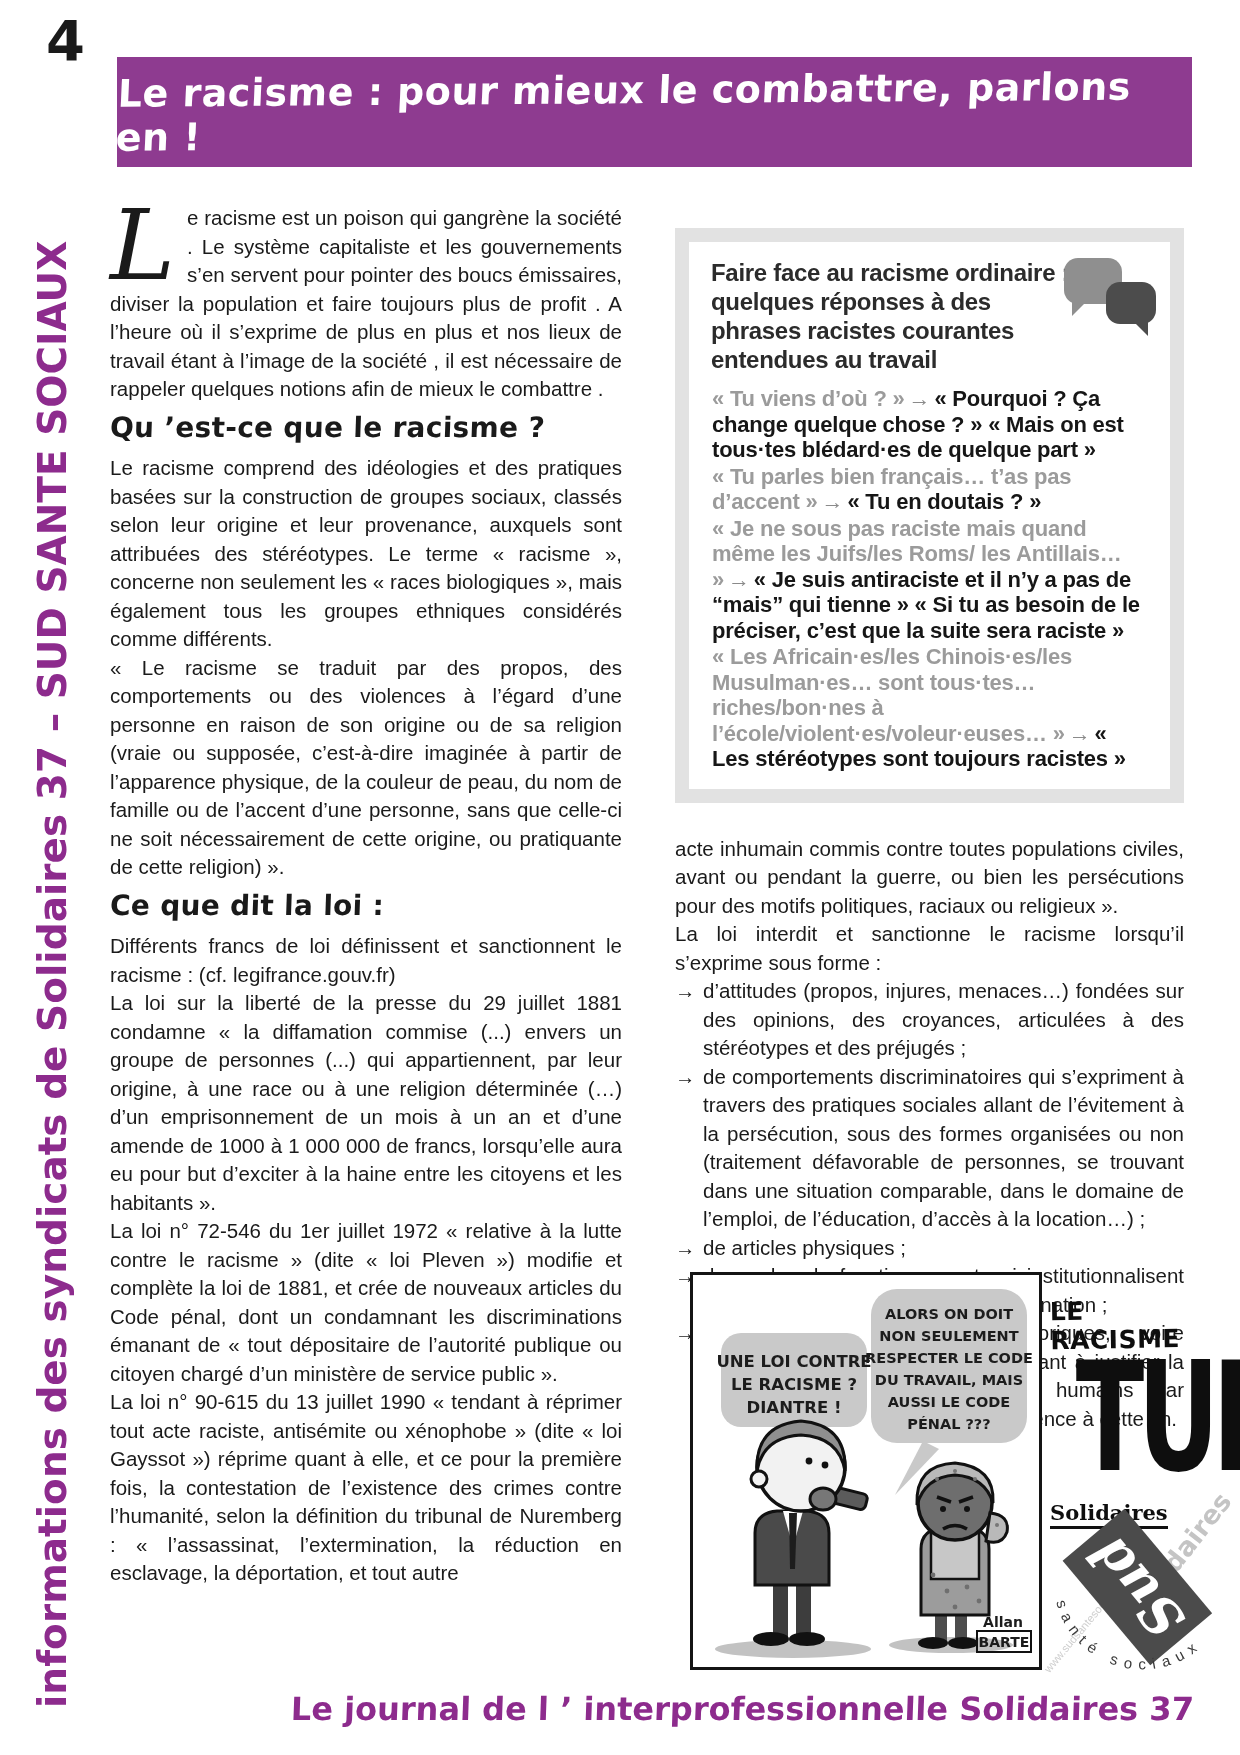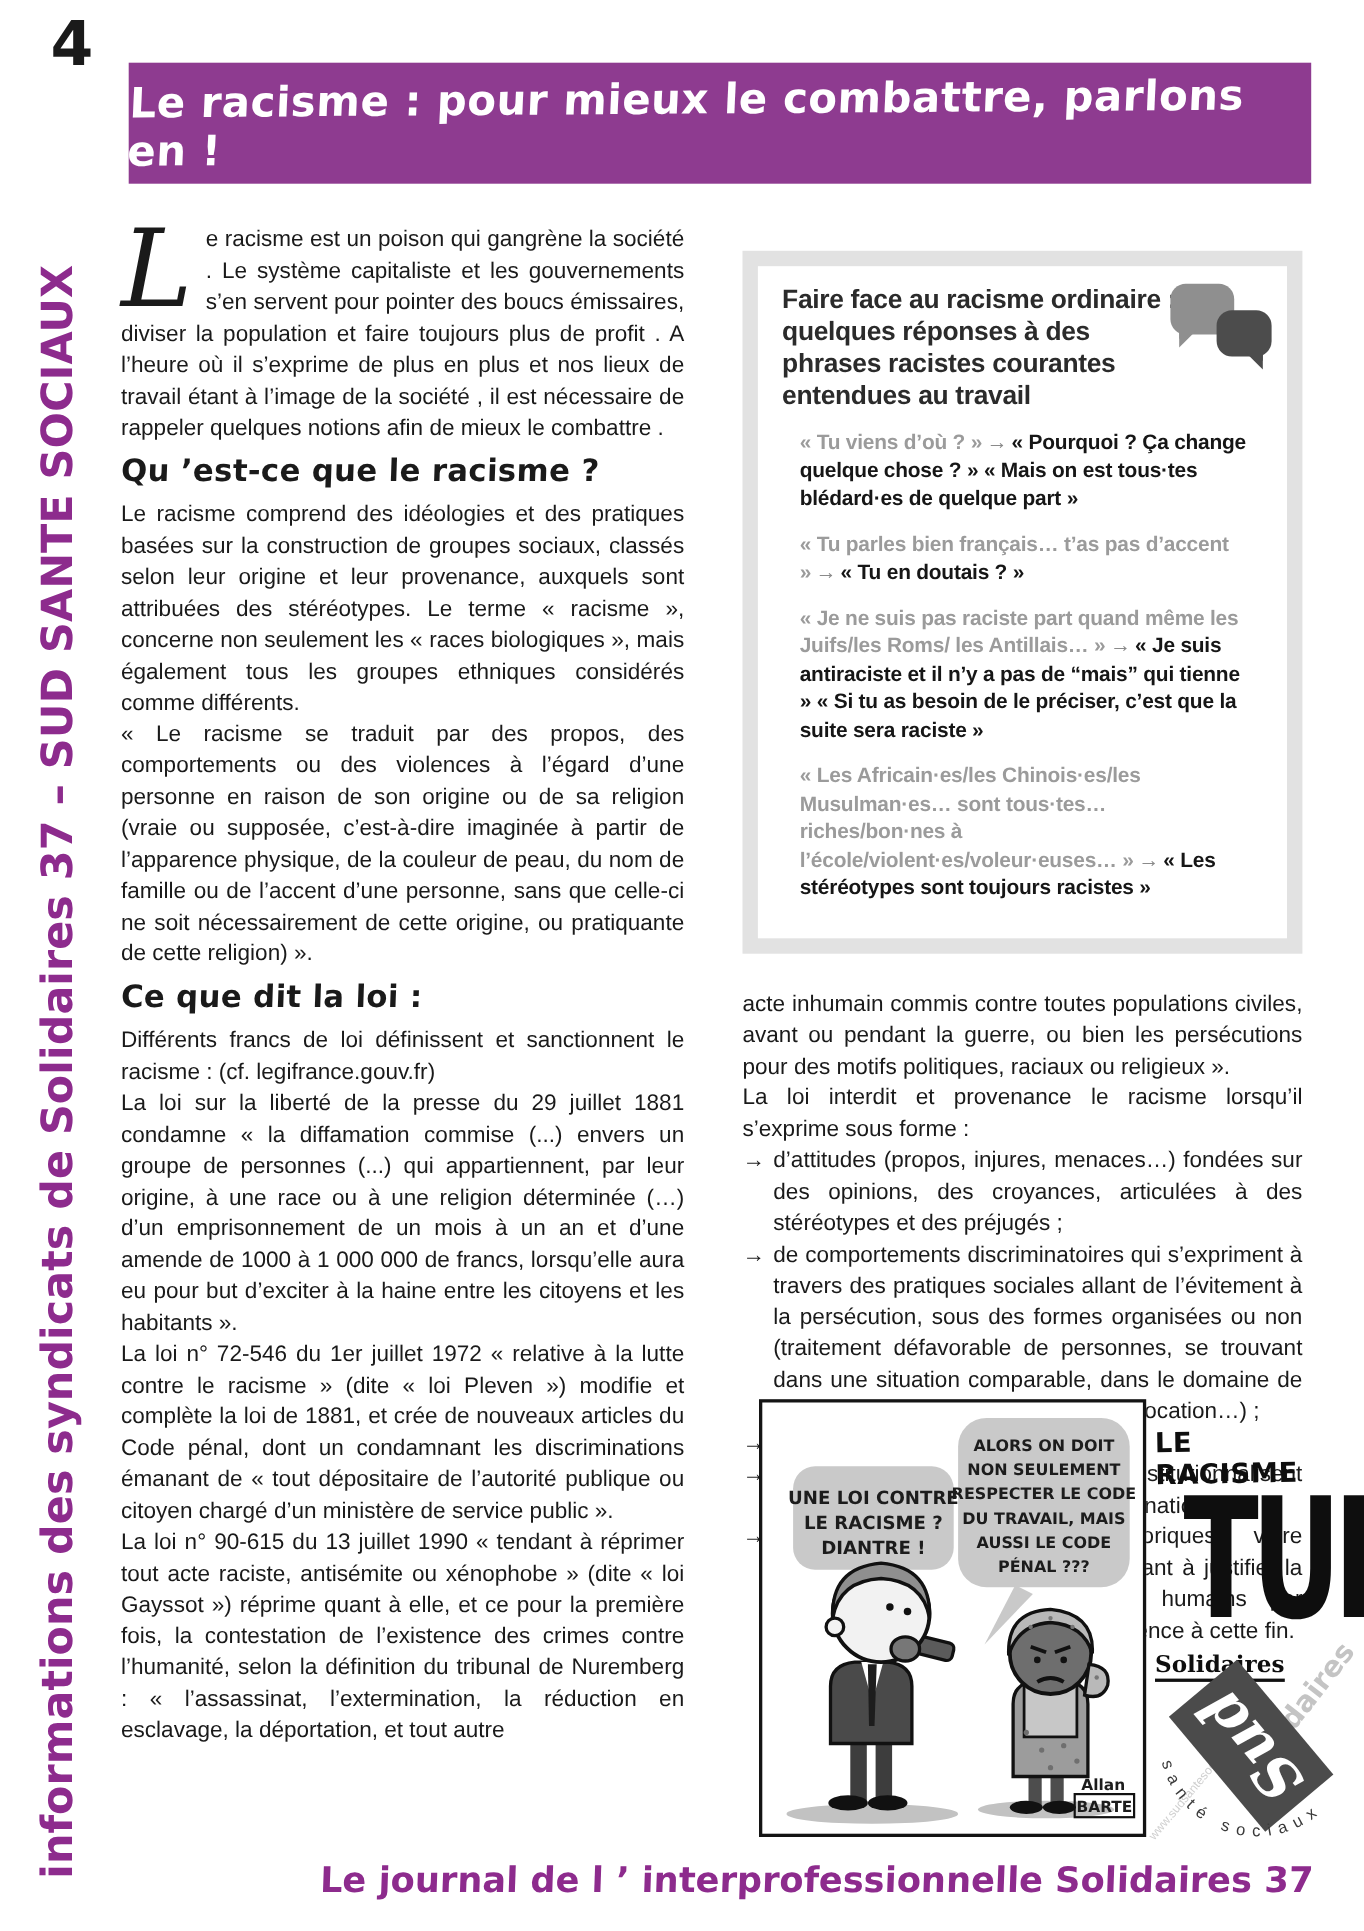--- a/index.html
+++ b/index.html
@@ -36,21 +36,21 @@
   .qbox-title{font-size:24px;line-height:29px;font-weight:800;color:#2b2b2b;width:360px;
         margin:0 0 12px;letter-spacing:-0.3px;}
   .bubbles{position:absolute;right:14px;top:16px;width:92px;height:76px;}
   .bub{position:absolute;border-radius:14px;}
   .bub-1{width:58px;height:46px;background:#8f8f8f;left:0;top:0;}
   .bub-1::after{content:"";position:absolute;left:8px;bottom:-12px;border:8px solid transparent;
         border-top-color:#8f8f8f;border-left-color:#8f8f8f;}
   .bub-2{width:50px;height:42px;background:#4c4c4c;right:0;top:24px;}
   .bub-2::after{content:"";position:absolute;right:8px;bottom:-12px;border:8px solid transparent;
         border-top-color:#4c4c4c;border-right-color:#4c4c4c;}
-  .qa{font-size:19px;line-height:25.5px;font-weight:700;color:#9b9b9b;letter-spacing:-0.2px;margin:16px;}
+  .qa{font-size:22px;line-height:25.5px;font-weight:700;color:#9b9b9b;letter-spacing:-0.2px;margin:1px;}
   .qa .ans{color:#161616;font-weight:800;}
   .qa .arr{color:#8a8a8a;padding:0 4px;}
 
   .rc-para{margin:0;}
   .arrow-list{margin:0;padding:0;list-style:none;}
   .arrow-list li{position:relative;padding-left:28px;margin:0;}
   .arrow-list .arr{position:absolute;left:0;top:0;font-weight:700;}
 
   .cartoon{position:absolute;left:690px;top:1272px;width:352px;height:398px;background:#fff;
         border:3px solid #141414;box-sizing:border-box;}
@@ -99,26 +99,26 @@
   <div class="col col-right">
     <div class="qbox">
       <div class="qbox-inner">
         <div class="bubbles">
           <div class="bub bub-1"></div>
           <div class="bub bub-2"></div>
         </div>
         <div class="qbox-title">Faire face au racisme ordinaire : quelques réponses à des phrases racistes courantes entendues au travail</div>
         <p class="qa"><span>« Tu viens d’où ? »</span><span class="arr">→</span><span class="ans">« Pourquoi ? Ça change quelque chose ? » « Mais on est tous·tes blédard·es de quelque part »</span></p>
         <p class="qa"><span>« Tu parles bien français… t’as pas d’accent »</span><span class="arr">→</span><span class="ans">« Tu en doutais ? »</span></p>
-        <p class="qa"><span>« Je ne suis pas raciste part quand même les Juifs/les Roms/ les Antillais… »</span><span class="arr">→</span><span class="ans">« Je suis antiraciste et il n’y a pas de “mais” qui tienne » « Si tu as besoin de le préciser, c’est que la suite sera raciste »</span></p>
+        <p class="qa"><span>« Je ne sous pas raciste mais quand même les Juifs/les Roms/ les Antillais… »</span><span class="arr">→</span><span class="ans">« Je suis antiraciste et il n’y a pas de “mais” qui tienne » « Si tu as besoin de le préciser, c’est que la suite sera raciste »</span></p>
         <p class="qa"><span>« Les Africain·es/les Chinois·es/les Musulman·es… sont tous·tes… riches/bon·nes à l’école/violent·es/voleur·euses… »</span><span class="arr">→</span><span class="ans">« Les stéréotypes sont toujours racistes »</span></p>
       </div>
     </div>
     <p class="rc-para">acte inhumain commis contre toutes populations civiles, avant ou pendant la guerre, ou bien les persécutions pour des motifs politiques, raciaux ou religieux ».</p>
-    <p class="rc-para">La loi interdit et provenance le racisme lorsqu’il s’exprime sous forme :</p>
+    <p class="rc-para">La loi interdit et sanctionne le racisme lorsqu’il s’exprime sous forme :</p>
     <ul class="arrow-list">
       <li><span class="arr">→</span><span>d’attitudes (propos, injures, menaces…) fondées sur des opinions, des croyances, articulées à des stéréotypes et des préjugés ;</span></li>
       <li><span class="arr">→</span><span>de comportements discriminatoires qui s’expriment à travers des pratiques sociales allant de l’évitement à la persécution, sous des formes organisées ou non (traitement défavorable de personnes, se trouvant dans une situation comparable, dans le domaine de l’emploi, de l’éducation, d’accès à la location…) ;</span></li>
       <li><span class="arr">→</span><span>de articles physiques ;</span></li>
       <li><span class="arr">→</span><span>de modes de fonctionnement qui institutionnalisent l’exclusion, la ségrégation, la discrimination ;</span></li>
       <li><span class="arr">→</span><span>de discours idéologiques, théoriques, voire doctrinaires, constitués de récits visant à justifier la domination de certains groupes humains par d’autres, se référant souvent à la science à cette fin.</span></li>
     </ul>
   </div>
 
   <div class="cartoon">

